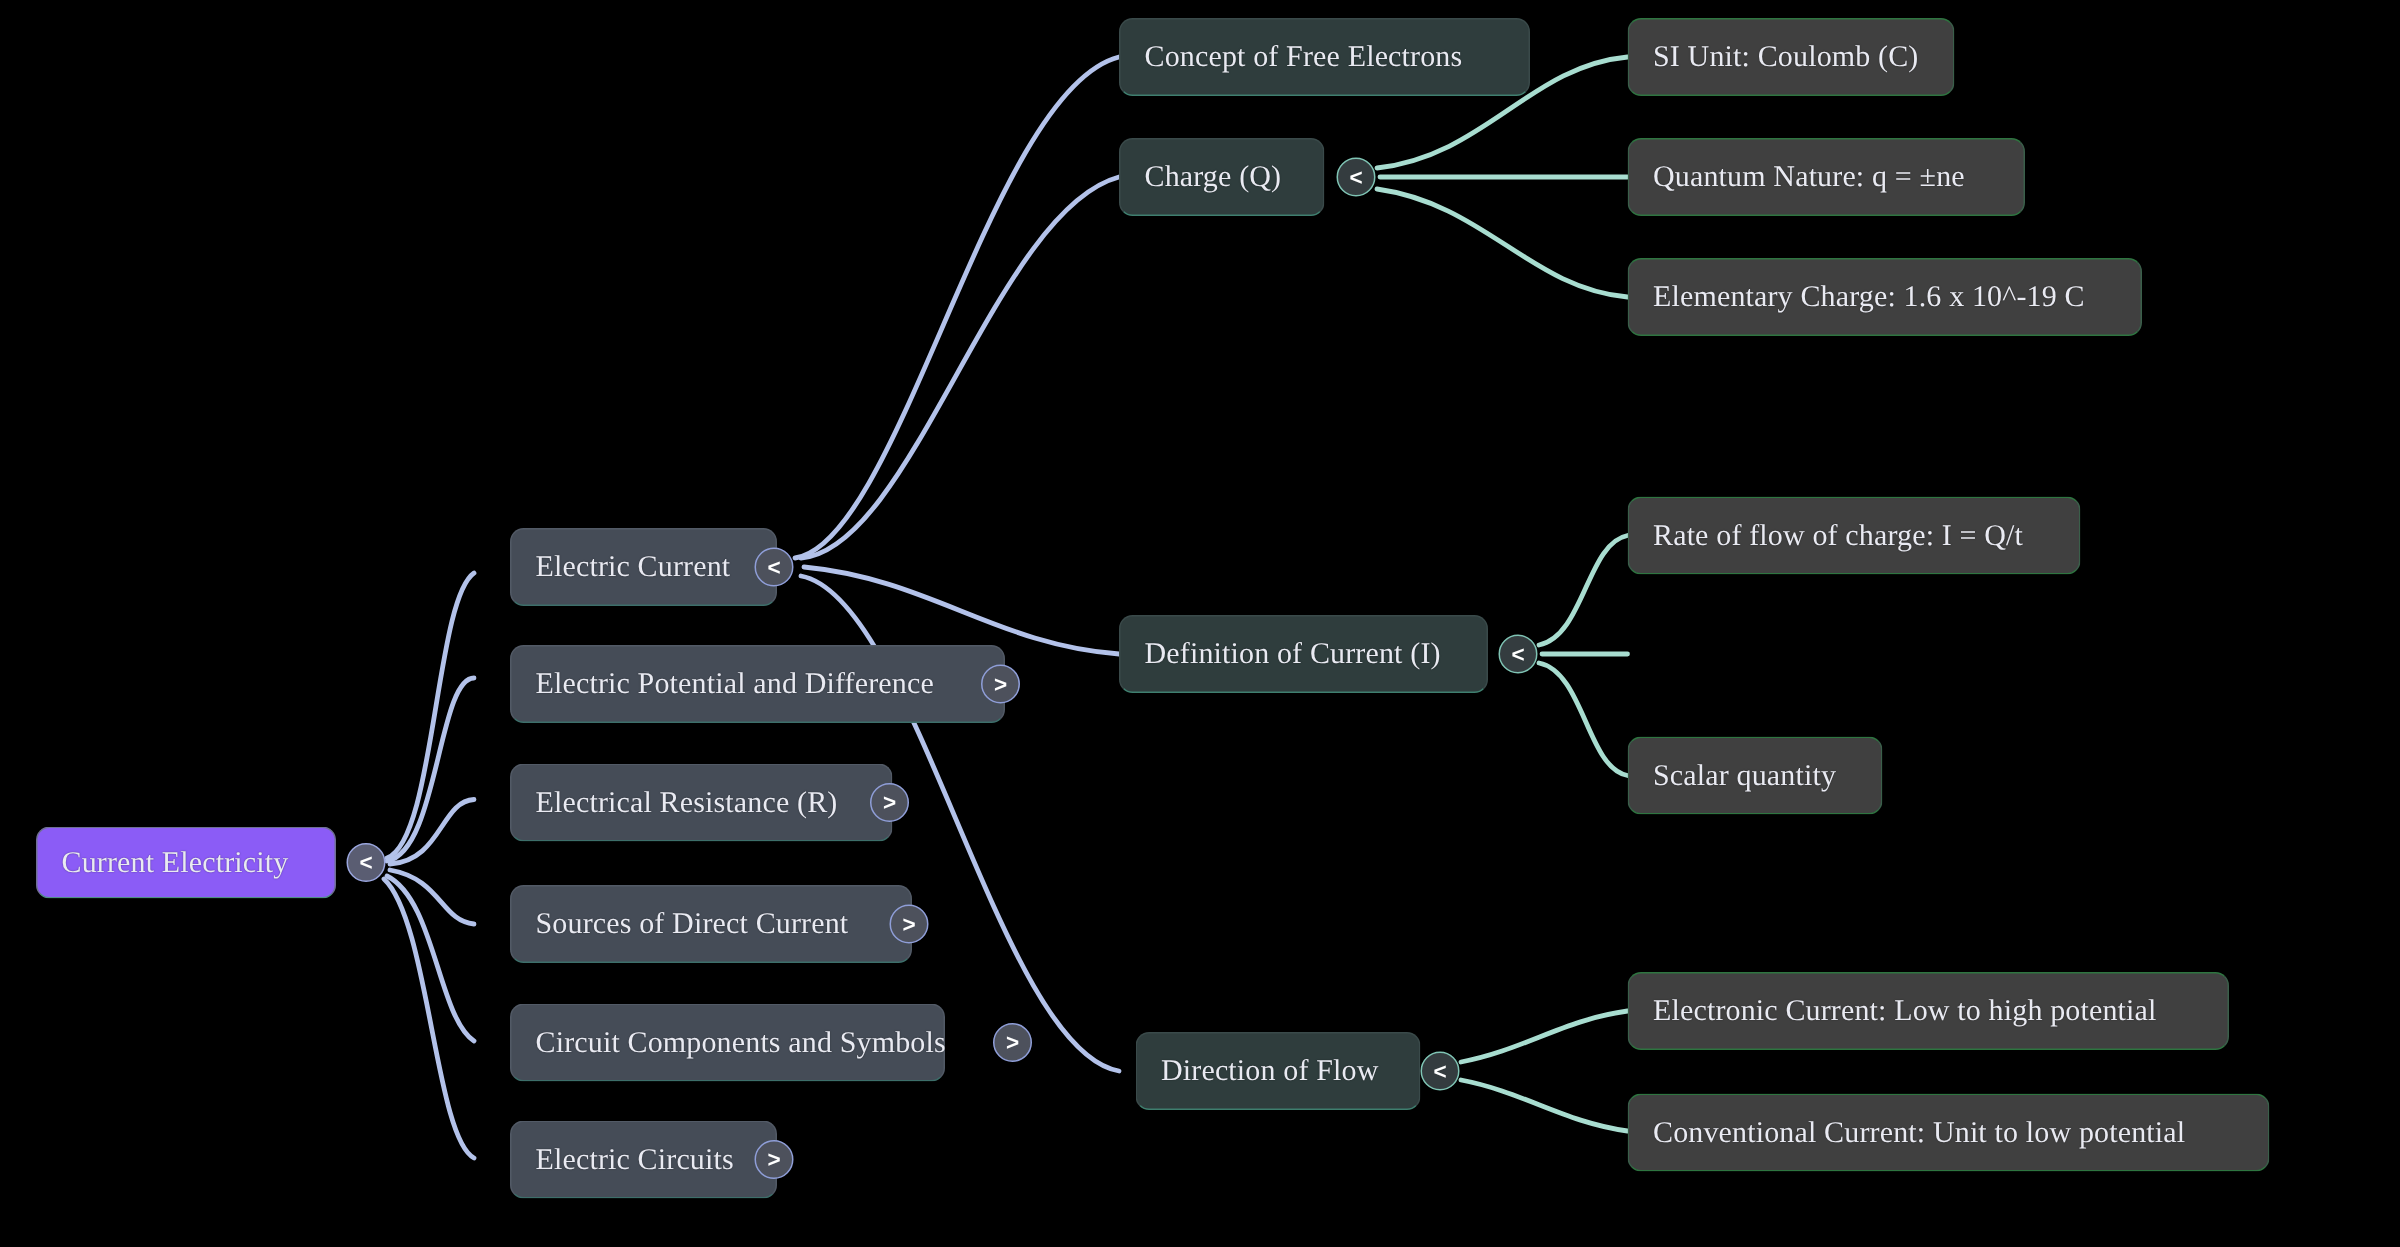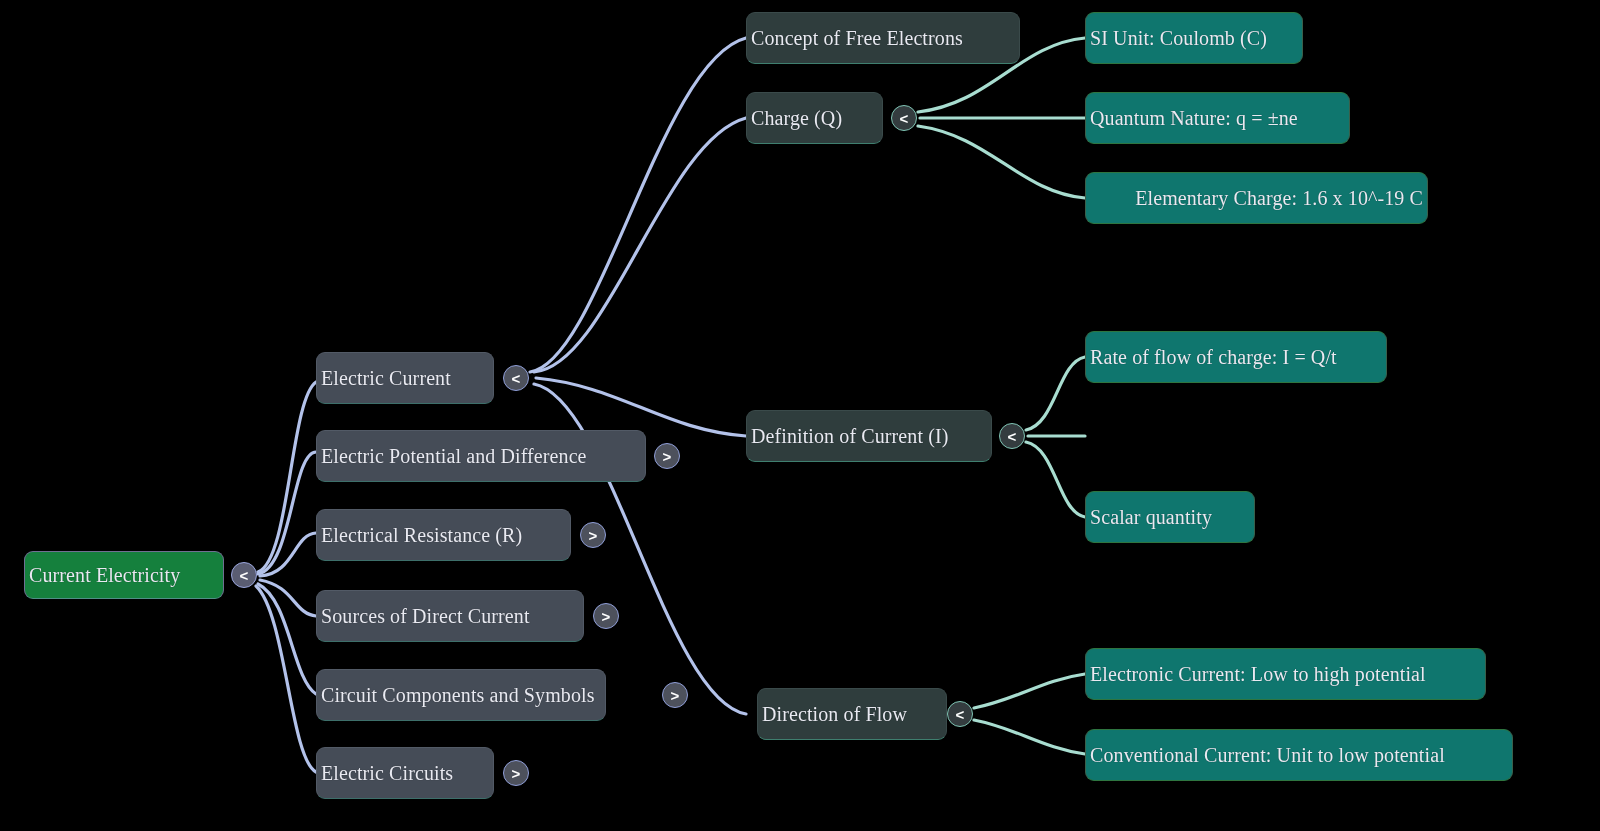--- a/index.html
+++ b/index.html
@@ -25,42 +25,43 @@
   }
   .node {
     position: absolute;
     box-sizing: border-box;
     display: flex;
     align-items: center;
     border-radius: 9px;
     color: #e9eaf2;
     font-size: 20px;
     line-height: 1.1;
-    padding: 0 4px;
+    padding: 0 16px;
     white-space: nowrap;
     letter-spacing: 0.1px;
     text-shadow: 0 0 1px rgba(0,0,0,0.5);
   }
   .node.root {
-    background: #15803d;
+    background: #8b5cf6;
     border: 1px solid #6f7093;
     border-bottom: 1px solid #4f8f86;
   }
   .node.branch {
     background: #454c57;
     border: 1px solid #525a66;
     border-bottom: 1px solid #3d6f6a;
+    margin-left: 24px;
   }
   .node.sub {
     background: #2f3d3d;
     border: 1px solid #3a4a4a;
     border-bottom: 1px solid #3f7f6f;
   }
   .node.leaf {
-    background: #0f766e;
+    background: #404040;
     border: 1px solid #3a5f4a;
     border-top: 1px solid #2e7540;
     border-bottom: 1px solid #2e7540;
   }
   .badge {
     position: absolute;
     width: 26px;
     height: 26px;
     border-radius: 50%;
     display: flex;
@@ -198,21 +199,21 @@
   <div class="badge b-teal" style="left:947px; top:701px;">
     <span>&lt;</span>
   </div>
 
   <div class="node leaf" style="left:1085px; top:12px; width:218px; height:52px;">
     <span>SI Unit: Coulomb (C)</span>
   </div>
   <div class="node leaf" style="left:1085px; top:92px; width:265px; height:52px;">
     <span>Quantum Nature: q = ±ne</span>
   </div>
-  <div class="node leaf" style="left:1085px; top:172px; width:343px; height:52px;justify-content:flex-end;">
+  <div class="node leaf" style="left:1085px; top:172px; width:343px; height:52px;">
     <span>Elementary Charge: 1.6 x 10^-19 C</span>
   </div>
 
   <div class="node leaf" style="left:1085px; top:331px; width:302px; height:52px;">
     <span>Rate of flow of charge: I = Q/t</span>
   </div>
   <div class="node leaf" style="left:1085px; top:491px; width:170px; height:52px;text-align:right;">
     <span>Scalar quantity</span>
   </div>
 

